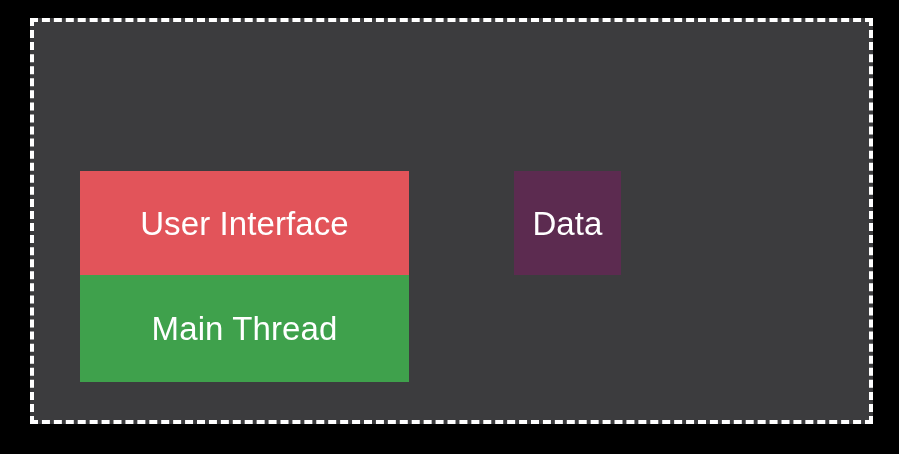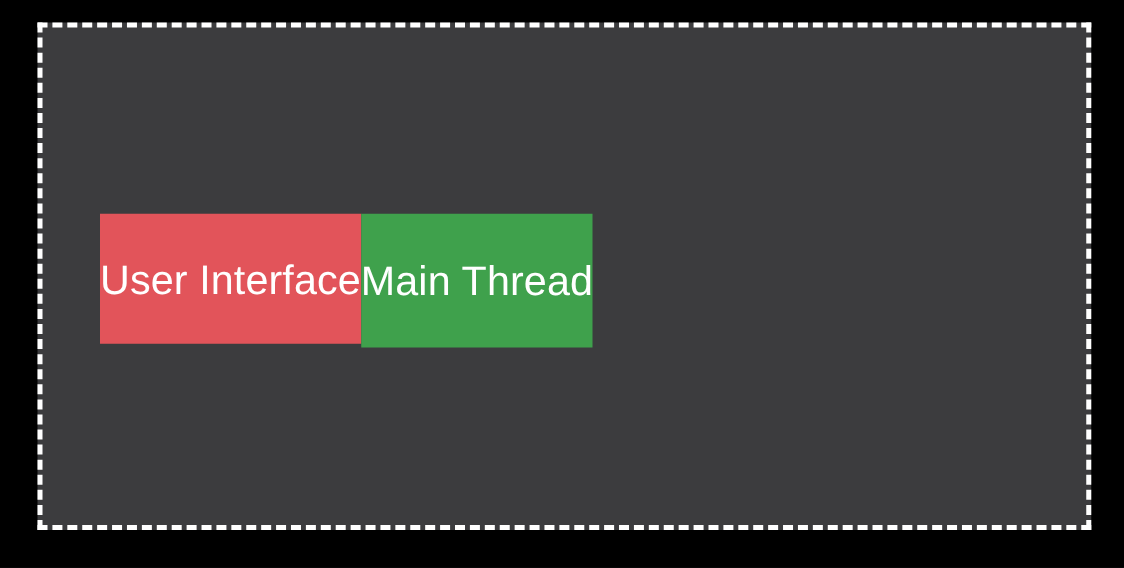--- a/index.html
+++ b/index.html
@@ -31,21 +31,21 @@
     height: 406px;
     box-sizing: border-box;
     background: #3c3c3e;
     border: 4px dashed #ffffff;
   }
 
   
   .stack {
     position: absolute;
     display: flex;
-    flex-direction: row;
+    flex-direction: column;
     justify-content: space-between;
   }
 
   #stack-left {
     left: 46px;   
     top: 149px;   
     width: 329px;
     height: 211px;
   }
 
@@ -96,17 +96,18 @@
       <div class="row row-top">
         <div class="cell cell-ui">User Interface</div>
       </div>
       <div class="row row-bottom">
         <div class="cell cell-main">Main Thread</div>
       </div>
     </div>
 
     <div class="stack" id="stack-right">
       <div class="row row-top">
+        <div class="cell cell-data">Data</div>
       </div>
     </div>
 
   </div>
 </div>
 
 </body></html>

